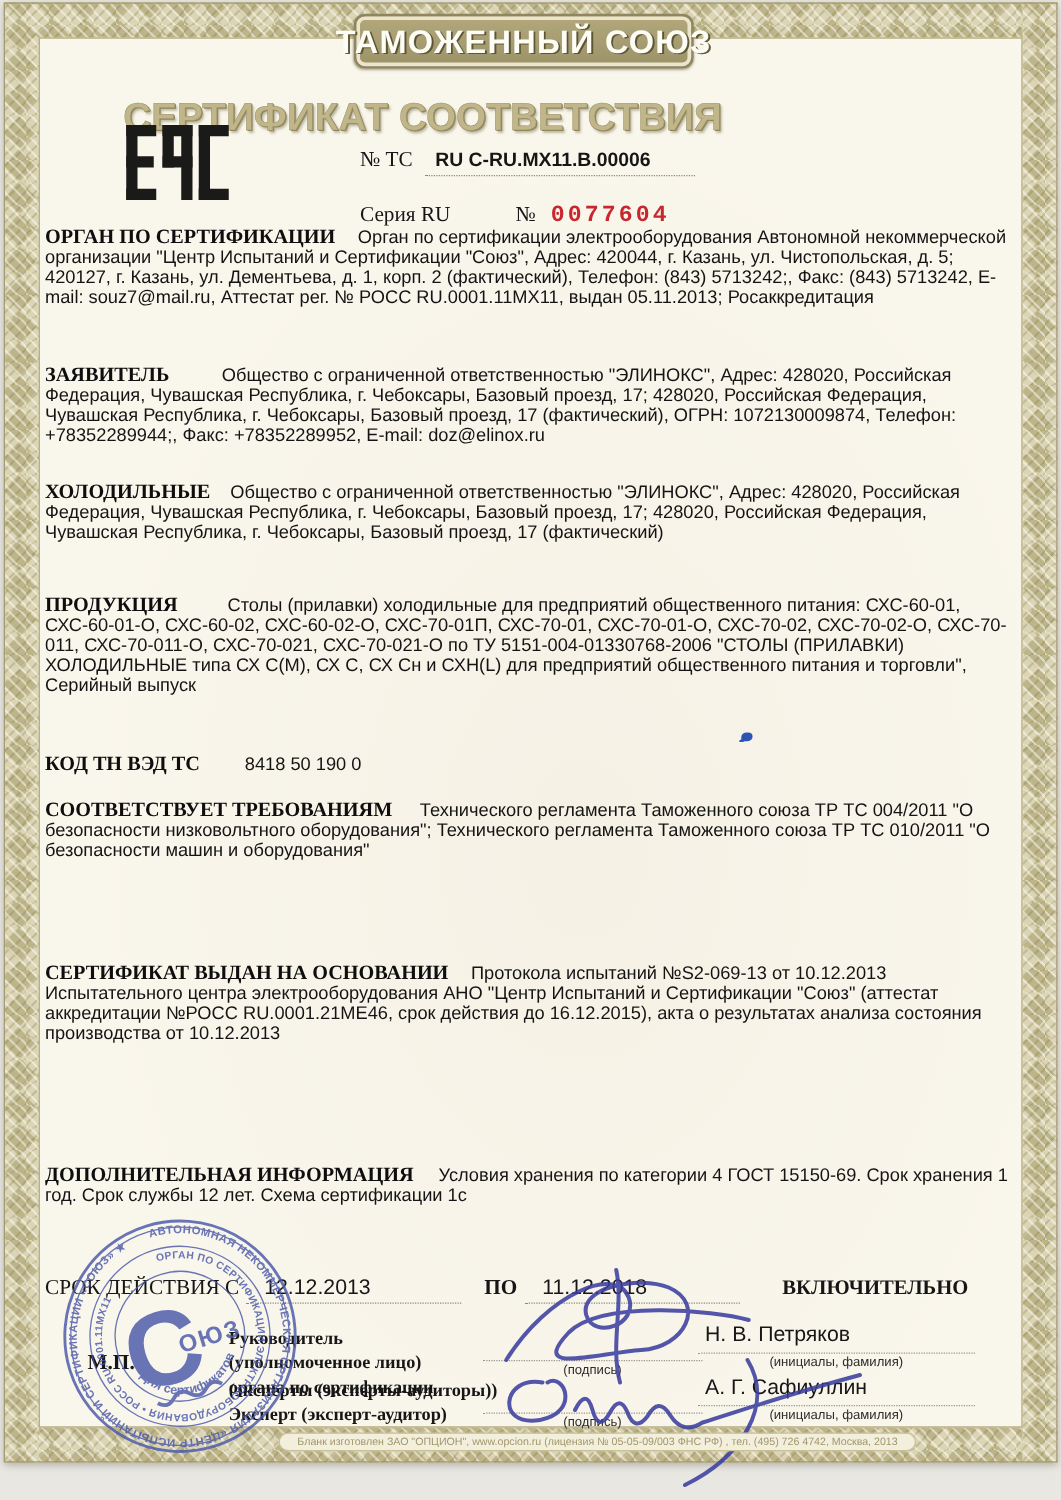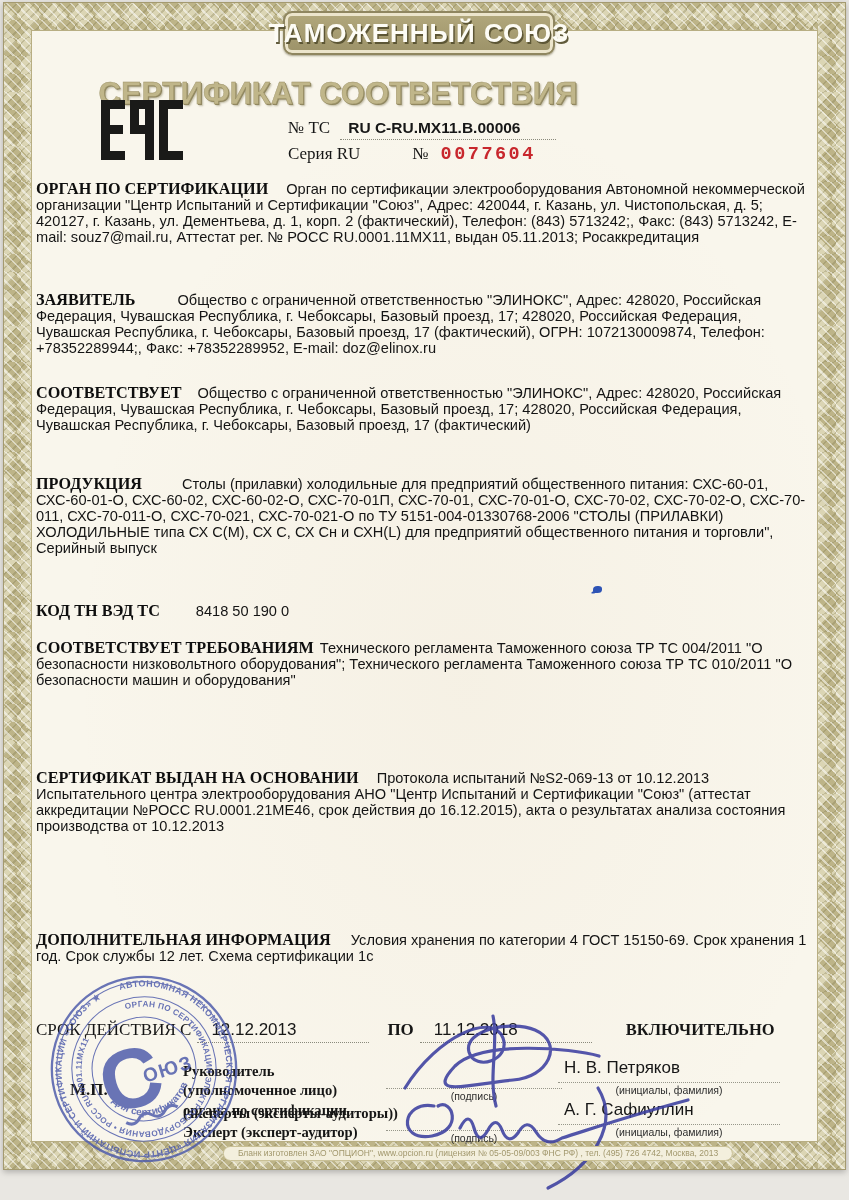--- a/index.html
+++ b/index.html
@@ -31,30 +31,30 @@
   .title{position:absolute;left:0;top:76px;width:676px;text-align:center;
         font-weight:bold;font-size:31px;letter-spacing:0;color:#c0b68a;
         text-shadow:1px 1px 0 #8f865f,2px 2px 2px rgba(120,110,70,.45);
         -webkit-text-stroke:.4px #9a9066;}
   .eac{position:absolute;left:100px;top:100px;}
 
   .numrow{position:absolute;left:288px;top:118px;font-size:17px;font-family:"Liberation Serif",serif;}
   .numrow .val{display:inline-block;width:208px;margin-left:10px;padding:0 0 2px 8px;
         border-bottom:1px dotted #8a8a7c;font-family:"Liberation Sans",sans-serif;
         font-size:15.5px;font-weight:bold;vertical-align:baseline;}
-  .serrow{position:absolute;left:288px;top:144px;font-size:17px;font-family:"Liberation Serif",serif;}
+  .serrow{position:absolute;left:288px;top:162px;font-size:17px;font-family:"Liberation Serif",serif;}
   .serrow .nosign{margin-left:52px;}
   .serial{margin-left:12px;font-family:"Liberation Mono",monospace;font-weight:bold;
         font-size:18.5px;letter-spacing:2.5px;color:#c8272d;}
 
   .sec{position:absolute;left:36px;width:778px;}
   .sec p{margin:0;font-size:14.6px;line-height:16px;color:#141414;}
   .slabel{font-family:"Liberation Serif",serif;font-weight:bold;font-size:16.2px;color:#0e0e0e;}
   .gA{margin-right:18px}.gB{margin-right:42px}.gC{margin-right:16px}.gD{margin-right:40px}
-  .gE{margin-right:36px}.gF{margin-right:6px}.gG{margin-right:18px}.gH{margin-right:20px}
+  .gE{margin-right:36px}.gF{margin-right:22px}.gG{margin-right:18px}.gH{margin-right:20px}
 
   .ink-dot{position:absolute;left:593px;top:586px;width:9px;height:7px;background:#2d53b5;
         border-radius:50% 40% 50% 30%;box-shadow:-4px 3px 0 -2.5px #2d53b5;}
 
   .validity{position:absolute;left:36px;top:1020px;width:778px;white-space:nowrap;}
   .vlabel{font-family:"Liberation Serif",serif;font-weight:normal;font-size:17px;}
   .vdate{display:inline-block;width:158px;margin:0 6px;padding:0 0 2px 14px;
         border-bottom:1px dotted #8a8a7c;font-size:17px;}
   .vincl{font-family:"Liberation Serif",serif;font-weight:bold;font-size:16.5px;margin-left:28px;}
   .vpo{font-family:"Liberation Serif",serif;font-weight:bold;font-size:17px;margin-left:12px;}
@@ -129,21 +129,21 @@
 
   <div class="sec" style="top:181px">
     <p><span class="slabel gA">ОРГАН ПО СЕРТИФИКАЦИИ</span><span>Орган по сертификации электрооборудования Автономной некоммерческой организации "Центр Испытаний и Сертификации "Союз",  Адрес: 420044, г. Казань, ул. Чистопольская, д. 5; 420127, г. Казань, ул. Дементьева, д. 1, корп. 2 (фактический),  Телефон: (843) 5713242;,  Факс: (843) 5713242,  E-mail: souz7@mail.ru,  Аттестат рег. № РОСС RU.0001.11МХ11,  выдан 05.11.2013; Росаккредитация</span></p>
   </div>
 
   <div class="sec" style="top:292px">
     <p><span class="slabel gB">ЗАЯВИТЕЛЬ</span><span>Общество с ограниченной ответственностью "ЭЛИНОКС",  Адрес: 428020, Российская Федерация, Чувашская Республика, г. Чебоксары, Базовый проезд, 17; 428020, Российская Федерация, Чувашская Республика, г. Чебоксары, Базовый проезд, 17 (фактический),  ОГРН: 1072130009874,  Телефон: +78352289944;,  Факс: +78352289952,  E-mail: doz@elinox.ru</span></p>
   </div>
 
   <div class="sec" style="top:385px">
-    <p><span class="slabel gC">СООТВЕТСТВУЕТ</span><span>Общество с ограниченной ответственностью "ЭЛИНОКС",  Адрес: 428020, Российская Федерация, Чувашская Республика, г. Чебоксары, Базовый проезд, 17; 428020, Российская Федерация, Чувашская Республика, г. Чебоксары, Базовый проезд, 17 (фактический)</span></p>
+    <p><span class="slabel gC">ХОЛОДИЛЬНЫЕ</span><span>Общество с ограниченной ответственностью "ЭЛИНОКС",  Адрес: 428020, Российская Федерация, Чувашская Республика, г. Чебоксары, Базовый проезд, 17; 428020, Российская Федерация, Чувашская Республика, г. Чебоксары, Базовый проезд, 17 (фактический)</span></p>
   </div>
 
   <div class="sec" style="top:476px">
     <p><span class="slabel gD">ПРОДУКЦИЯ</span><span>Столы (прилавки) холодильные для предприятий общественного питания: СХС-60-01, СХС-60-01-О, СХС-60-02, СХС-60-02-О, СХС-70-01П, СХС-70-01, СХС-70-01-О, СХС-70-02, СХС-70-02-О, СХС-70-011, СХС-70-011-О, СХС-70-021, СХС-70-021-О по ТУ 5151-004-01330768-2006 "СТОЛЫ (ПРИЛАВКИ) ХОЛОДИЛЬНЫЕ типа СХ С(М), СХ С, СХ Сн и СХН(L) для предприятий общественного питания и торговли", Серийный выпуск</span></p>
   </div>
 
   <div class="sec" style="top:603px">
     <p><span class="slabel gE">КОД ТН ВЭД ТС</span><span>8418 50 190 0</span></p>
   </div>
 

